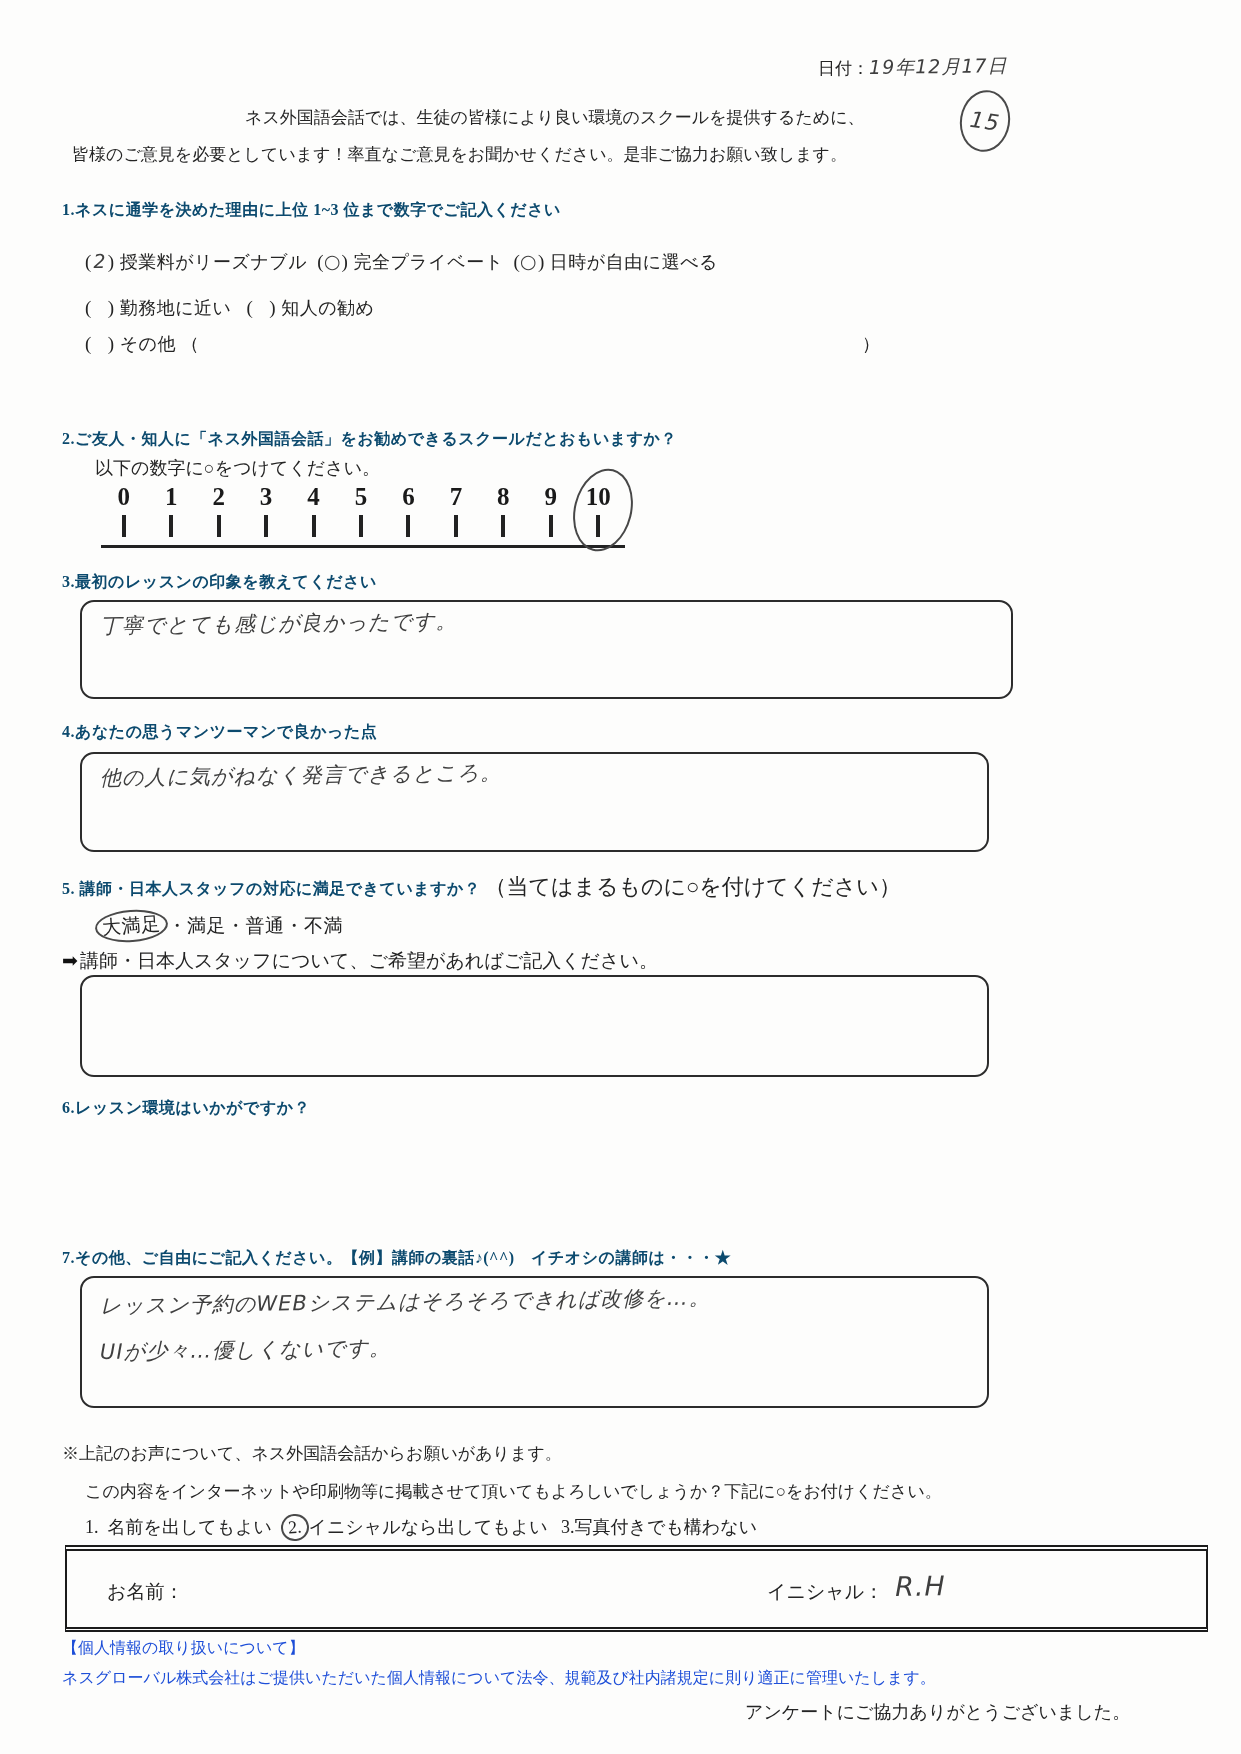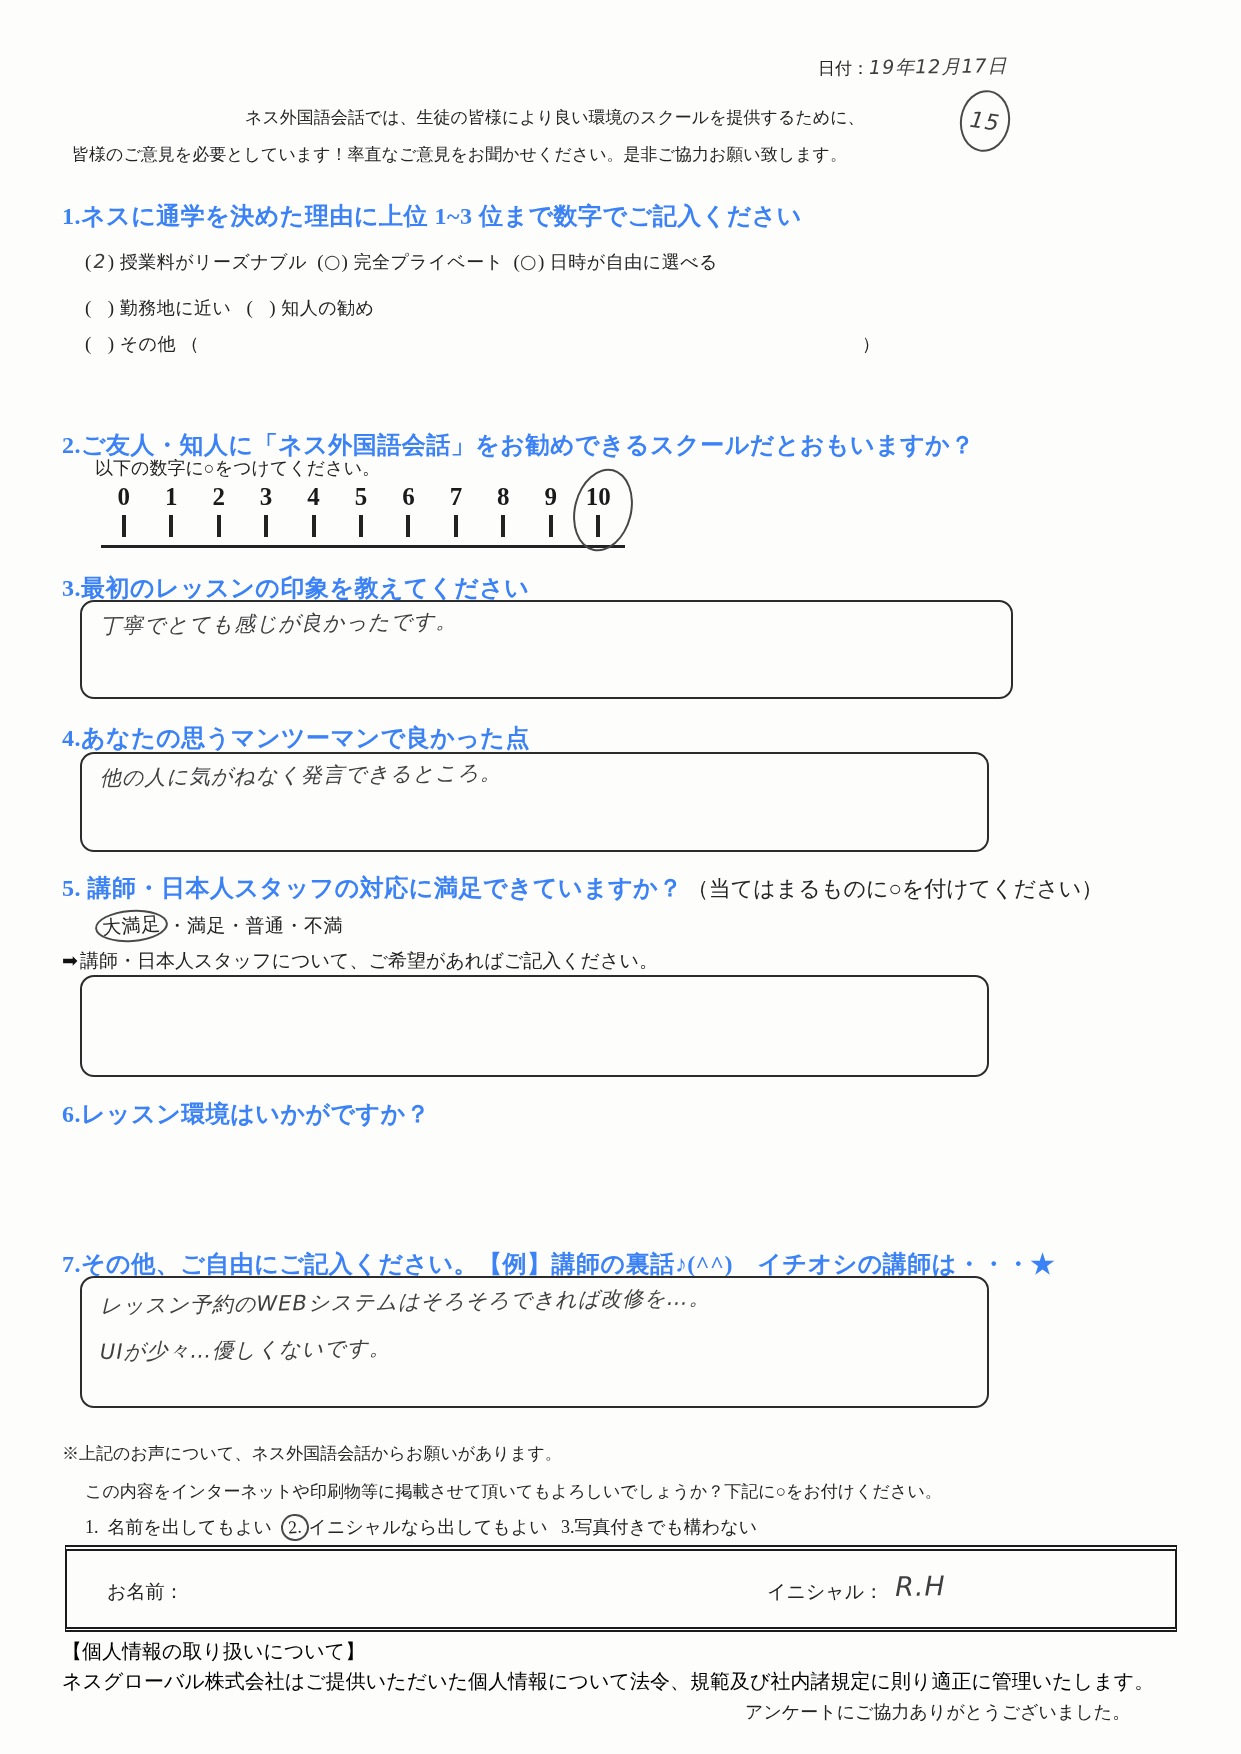--- a/index.html
+++ b/index.html
@@ -9,21 +9,21 @@
     background:#fdfdfc;
     font-family:"Liberation Serif", serif;
     color:#242424;
     overflow:hidden;
   }
   .abs{position:absolute;}
   .title{
     font-size:28px;font-weight:bold;letter-spacing:2px;color:#141414;
   }
   .small{font-size:17px;}
-  .heading{font-size:24px;font-weight:600;color:#3b82f6;letter-spacing:0.5px;}
+  .heading{font-size:16px;font-weight:600;color:#0c4a6e;letter-spacing:0.5px;}
   .opt{font-size:18px;letter-spacing:0.5px;}
   .hand{
     font-family:"DejaVu Sans", sans-serif;
     font-style:italic;
     color:#3f3f3f;
     letter-spacing:1px;
     transform:rotate(-0.8deg);
     transform-origin:left center;
   }
   .ansbox{
@@ -51,24 +51,24 @@
   .page-circle{
     position:absolute;left:960px;top:90px;width:46px;height:58px;
     border:2px solid #4a4a4a;border-radius:50%;
     transform:rotate(9deg);
     display:flex;align-items:center;justify-content:center;
   }
   .paren{font-size:19px;}
   .mark{display:inline-block;min-width:16px;text-align:center;font-size:19px;}
   .namebox{
     position:absolute;left:65px;top:1545px;width:1108px;height:76px;
-    border:2px solid #1b1b1b;border-top:6px double #1b1b1b;border-bottom:5px double #1b1b1b;
+    border:2px solid #1b1b1b;border-top:6px double #1b1b1b;border-bottom:5px double #1b1b1b;padding-left:31px;
   }
   .arrow{font-size:19px;color:#111;margin-right:2px;}
-  .footer-small{font-size:20px;color:#000000;}
+  .footer-small{font-size:16px;color:#1d4ed8;}
 </style>
 </head>
 <body>
 
 <div class="page">
 
   <div class="abs small" style="left:818px;top:55px;">
     <span>日付：</span><span class="hand" style="font-size:19px;display:inline-block;">19年12月17日</span>
   </div>
   <div class="page-circle">

